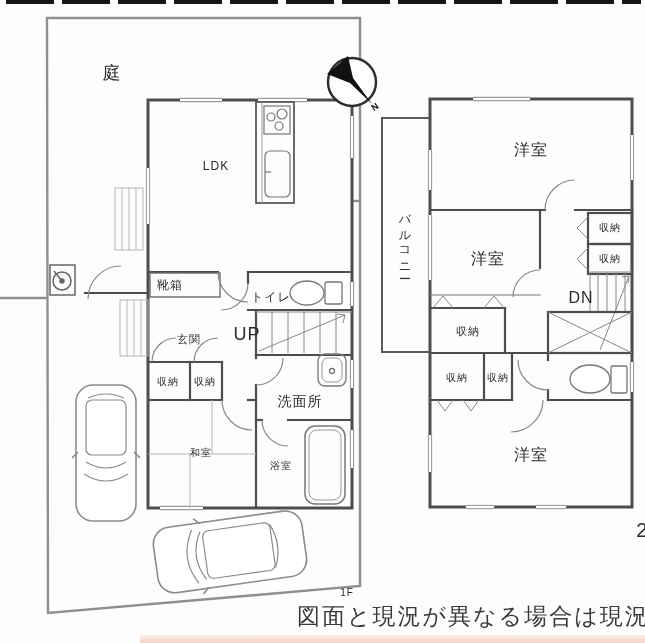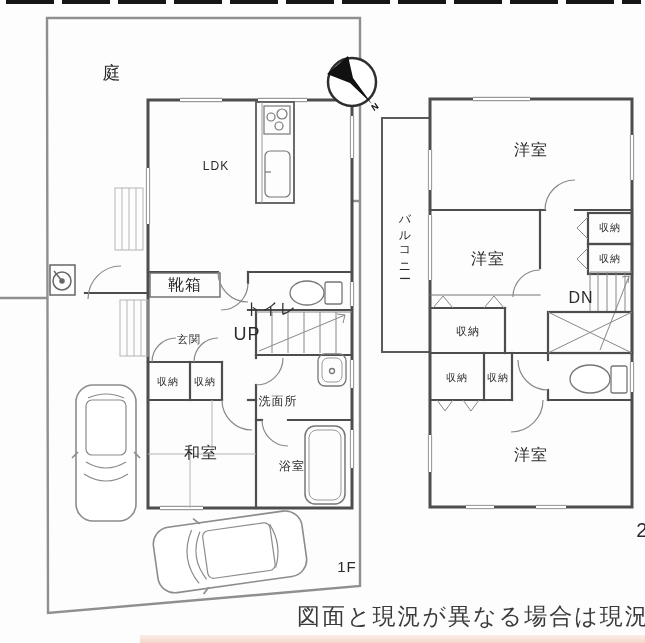--- a/index.html
+++ b/index.html
@@ -274,30 +274,30 @@
     <g stroke="#8a8a8a" stroke-width="1.2" fill="none">
       <path d="M540,270 A27,27 0 0 0 513,297"></path>
       <path d="M545,210 A30,30 0 0 1 575,180"></path>
       <path d="M548,390 A30,30 0 0 1 518,360"></path>
       <path d="M543,400 A32,32 0 0 1 511,432"></path>
     </g>
   </svg>
 
   <div class="lbl" style="left:112px;top:73px;font-size:18px">庭</div>
   <div class="lbl" style="left:216px;top:166px;font-size:12px">LDK</div>
-  <div class="lbl" style="left:185px;top:285px;font-size:16px">靴箱</div>
-  <div class="lbl" style="left:271px;top:309px;font-size:16px">トイレ</div>
+  <div class="lbl" style="left:170px;top:285px;font-size:12px">靴箱</div>
+  <div class="lbl" style="left:271px;top:297px;font-size:12px">トイレ</div>
   <div class="lbl" style="left:247px;top:334px;font-size:18px">UP</div>
   <div class="lbl" style="left:189px;top:339px;font-size:11px">玄関</div>
   <div class="lbl" style="left:168px;top:382px;font-size:10px">収納</div>
   <div class="lbl" style="left:205px;top:382px;font-size:10px">収納</div>
-  <div class="lbl" style="left:278px;top:401px;font-size:12px">洗面所</div>
-  <div class="lbl" style="left:201px;top:453px;font-size:16px">和室</div>
-  <div class="lbl" style="left:292px;top:466px;font-size:12px">浴室</div>
-  <div class="lbl" style="left:347px;top:566px;font-size:15px">1F</div>
+  <div class="lbl" style="left:300px;top:401px;font-size:14px">洗面所</div>
+  <div class="lbl" style="left:201px;top:453px;font-size:10px">和室</div>
+  <div class="lbl" style="left:281px;top:466px;font-size:10px">浴室</div>
+  <div class="lbl" style="left:347px;top:593px;font-size:10px">1F</div>
 
   <div class="lbl v" style="left:405px;top:240px;font-size:12px">バルコニー</div>
   <div class="lbl" style="left:531px;top:150px;font-size:16px">洋室</div>
   <div class="lbl" style="left:488px;top:259px;font-size:16px">洋室</div>
   <div class="lbl" style="left:610px;top:228px;font-size:10px">収納</div>
   <div class="lbl" style="left:610px;top:259px;font-size:10px">収納</div>
   <div class="lbl" style="left:468px;top:331px;font-size:11px">収納</div>
   <div class="lbl" style="left:581px;top:298px;font-size:16px">DN</div>
   <div class="lbl" style="left:457px;top:378px;font-size:10px">収納</div>
   <div class="lbl" style="left:498px;top:378px;font-size:10px">収納</div>

